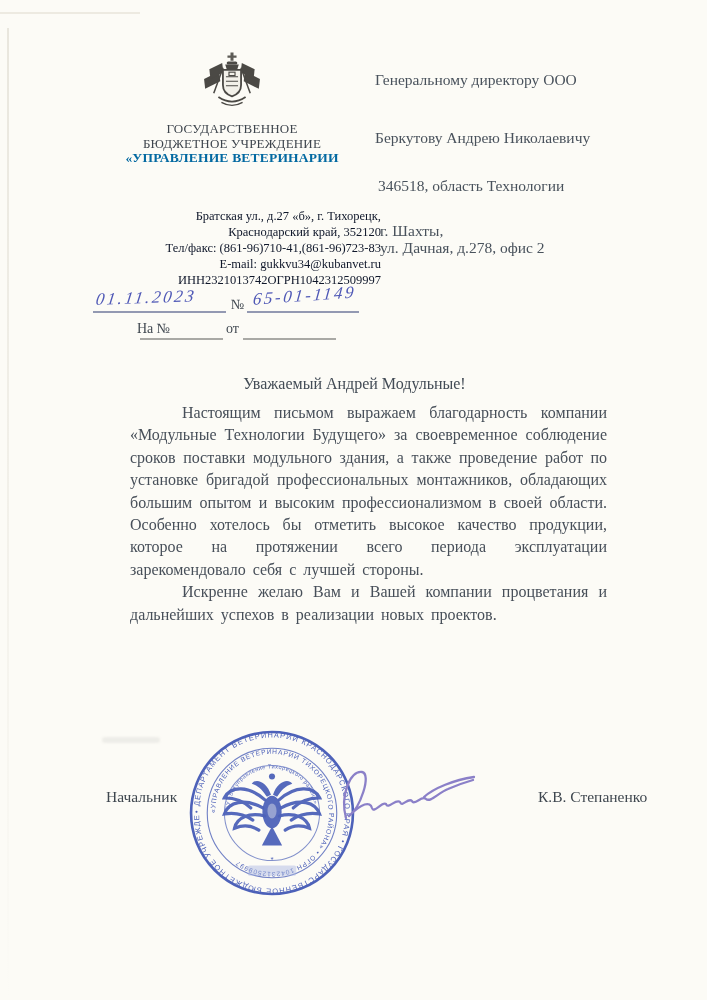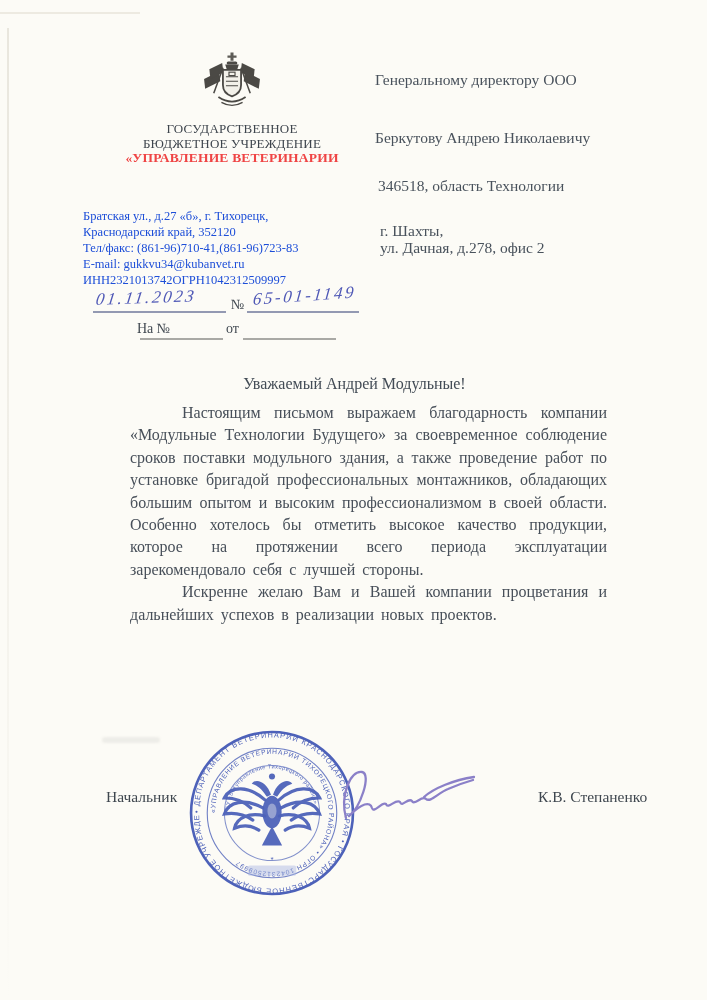--- a/index.html
+++ b/index.html
@@ -29,25 +29,25 @@
     filter: blur(1px);
   }
 
   
   .coat-of-arms { position: absolute; left: 198px; top: 45px; width: 68px; height: 74px; }
   .org-block {
     position: absolute; left: 95px; top: 122px; width: 274px;
     text-align: center; font-size: 13px; line-height: 14.5px;
     color: #3e454d; letter-spacing: .2px;
   }
-  .org-block .bold { font-weight: bold; font-size: 13.5px; color: #ef4444; text-align: center; }
+  .org-block .bold { font-weight: bold; font-size: 13.5px; color: #0369a1; text-align: center; }
   .contact-block {
     position: absolute; left: 83px; top: 208px; width: 298px;
-    text-align: left; font-size: 12.5px; line-height: 16px;
-    color: #1d4ed8;
+    text-align: right; font-size: 12.5px; line-height: 16px;
+    color: #0f172a;
   }
 
   
   .handwrite {
     display: inline-block;
     font-family: "Liberation Serif", serif;
     font-style: italic;
     color: #4f58b6;
     font-size: 17px;
     letter-spacing: 2.5px;

